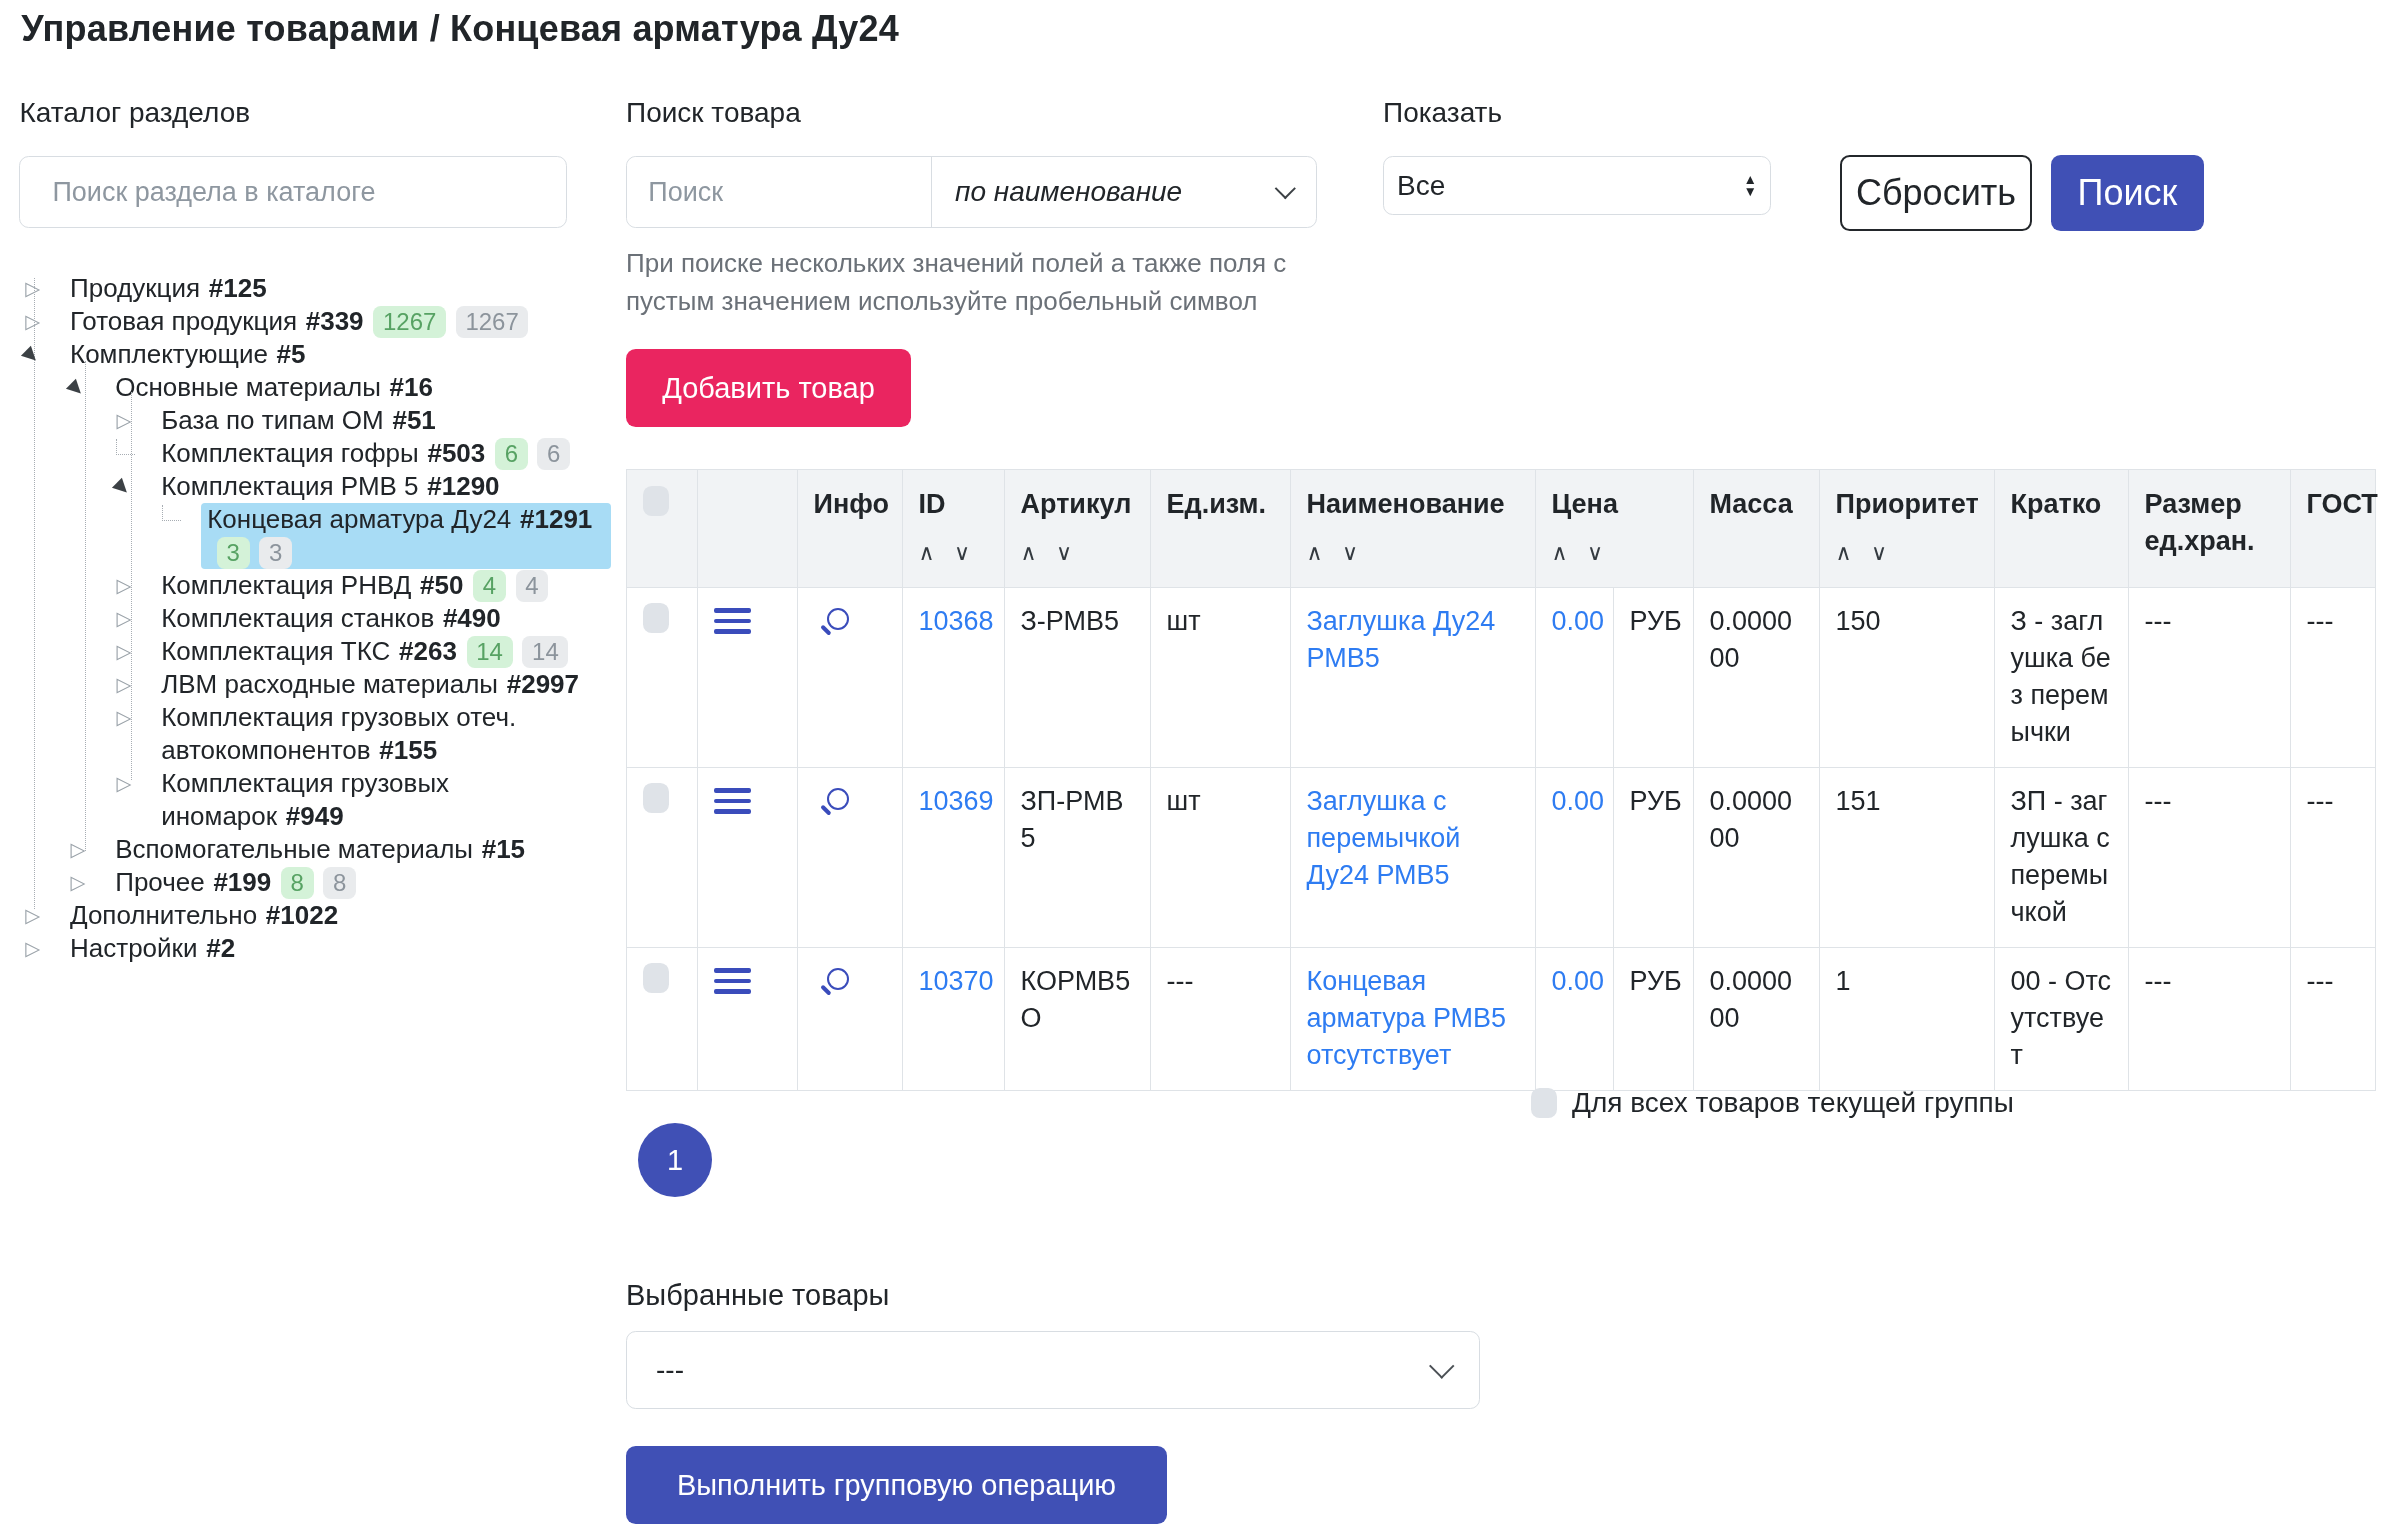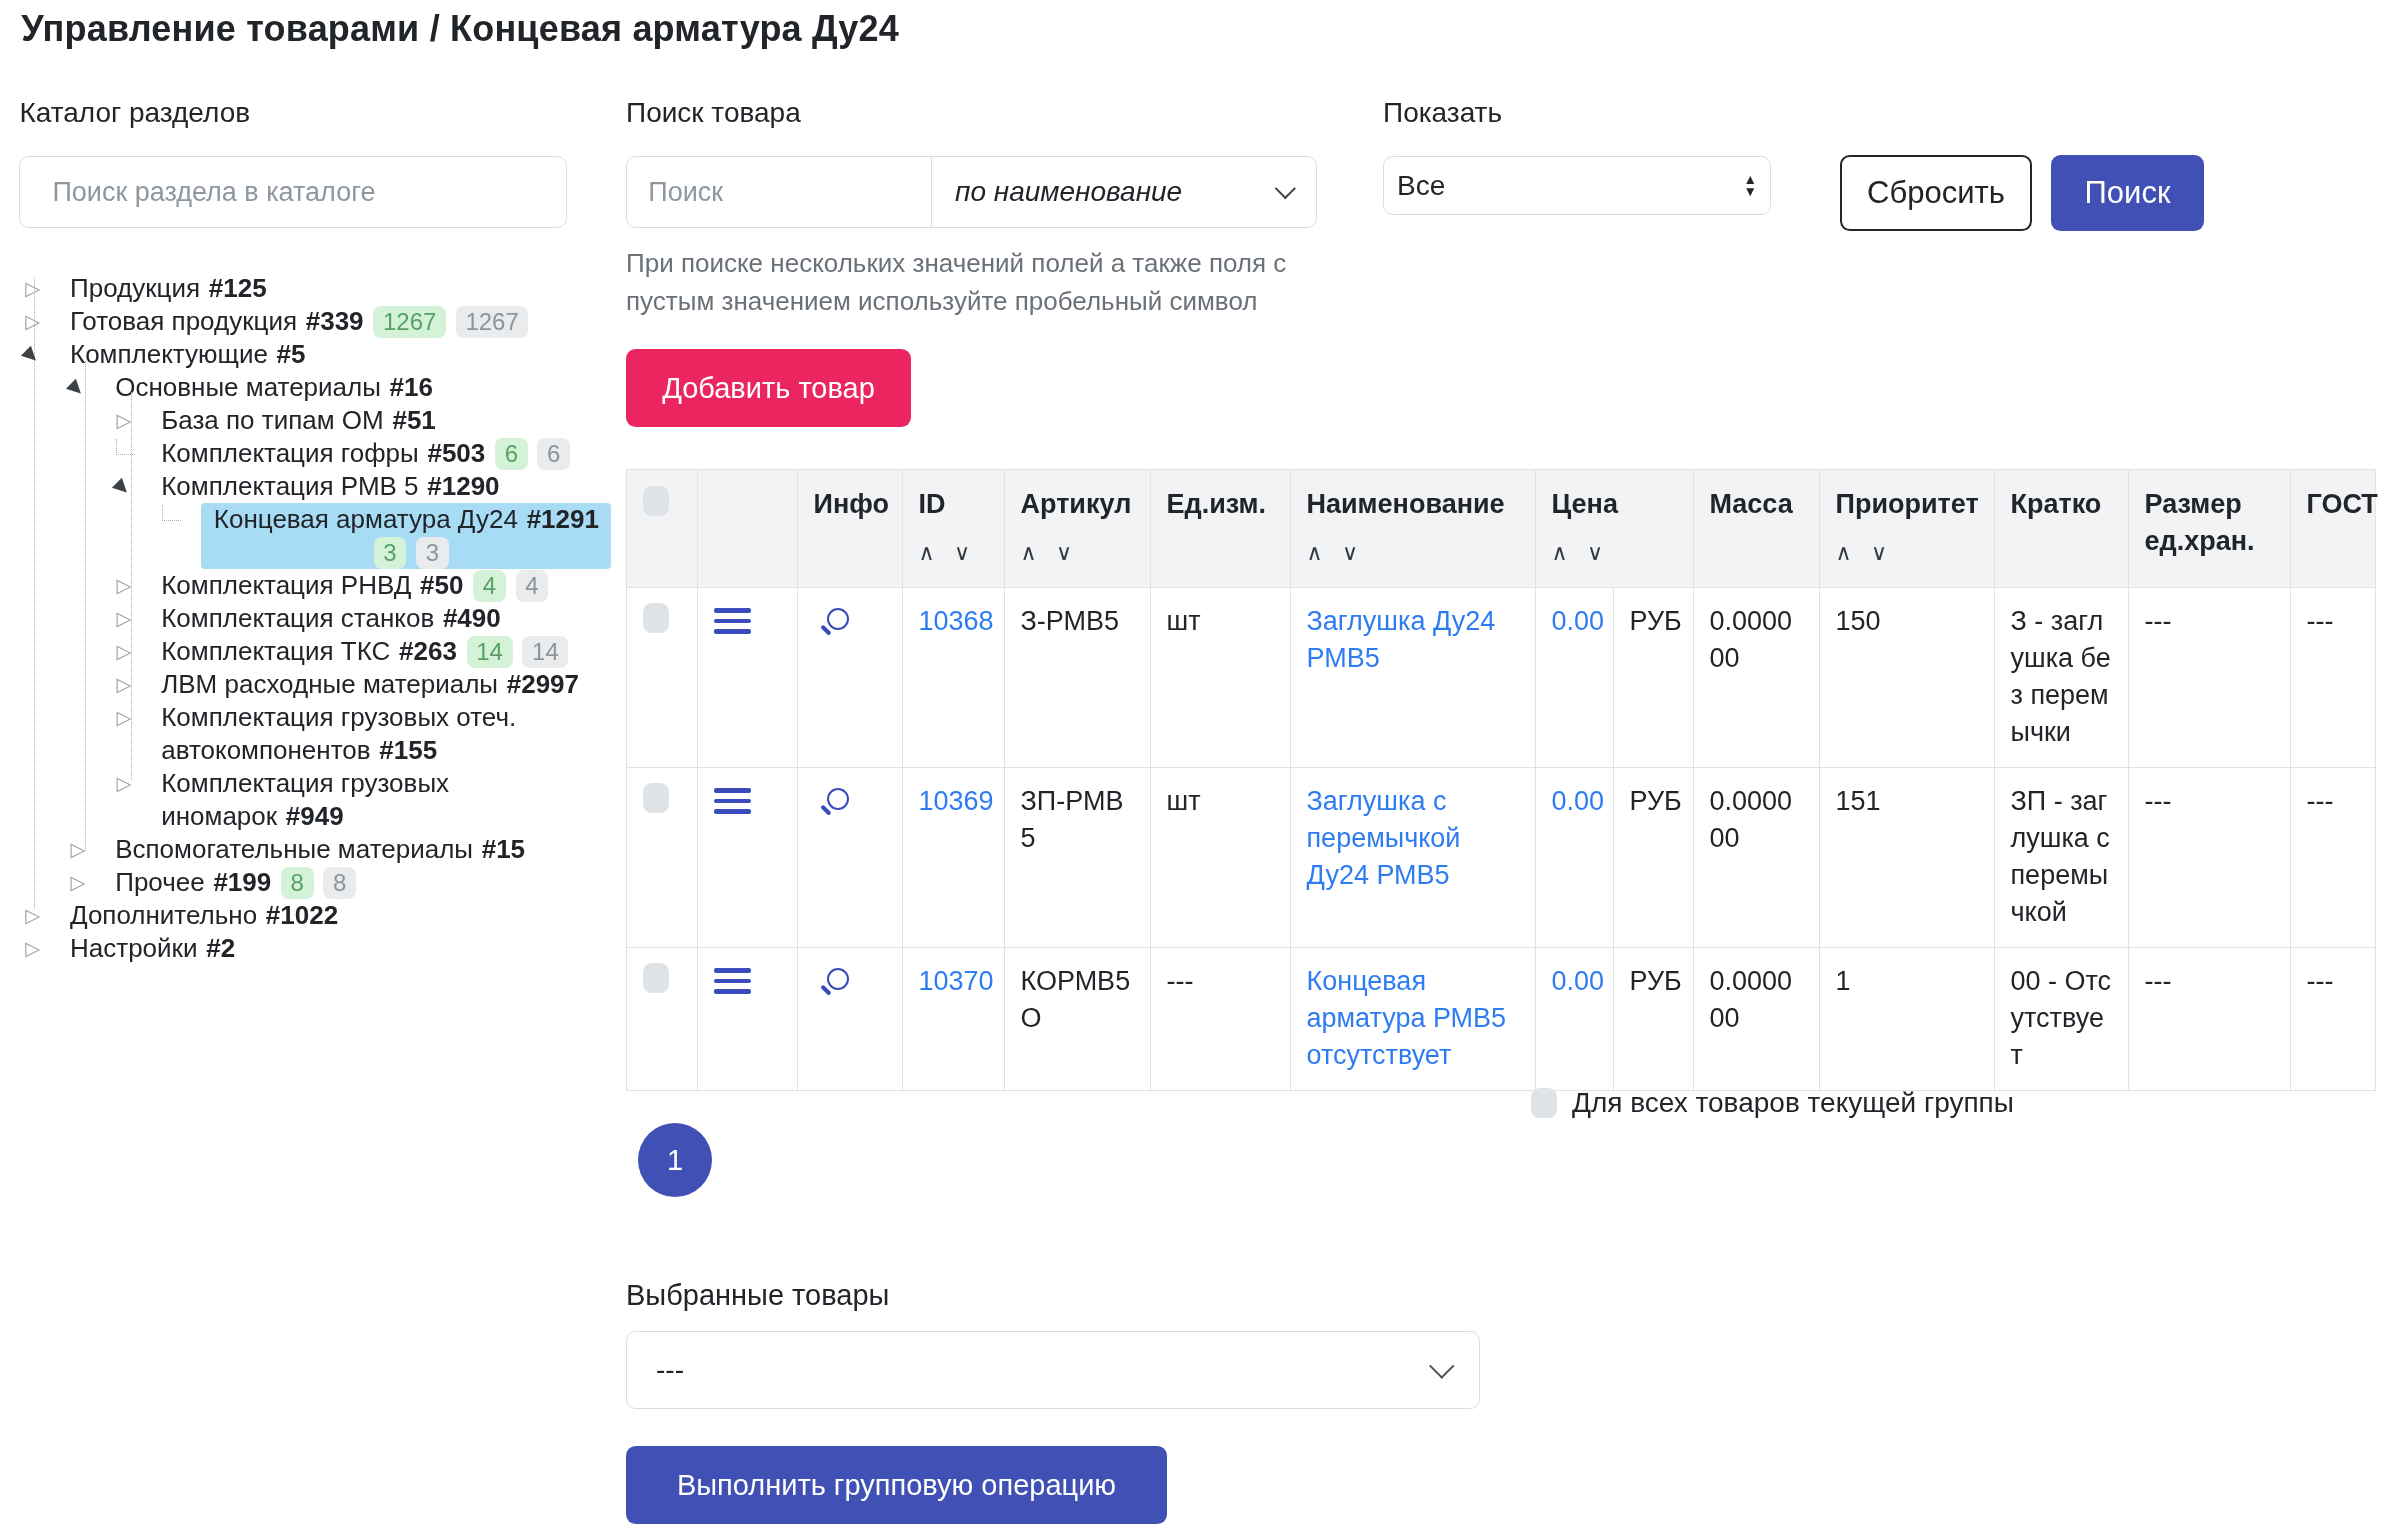--- a/index.html
+++ b/index.html
@@ -23,21 +23,21 @@
   .tnode{display:flex;align-items:flex-start;min-height:33px;font-size:26px;line-height:33px;}
   .d0{padding-left:5.8px}.d1{padding-left:51px}.d2{padding-left:97px}.d3{padding-left:143px}
   .exp{width:39px;flex:0 0 39px;display:flex;align-items:center;height:33px;cursor:pointer;}
   .collapsed .exp::before{content:"▷";color:#9aa2a9;font-size:19.4px;}
   .expanded .exp::before{content:"▶";color:#3c4145;font-size:18.4px;transform:rotate(45deg);display:inline-block;}
   .leaf .exp::before{content:"";width:17.5px;height:14.6px;border-left:1.9px dotted #a7adb3;
                      border-bottom:1.9px dotted #a7adb3;margin-bottom:12.6px;}
   .tlabel{display:inline-block;padding:0 5.8px;border-radius:3.9px;cursor:pointer;}
   .tname{margin-right:8.7px;}
   .tlabel b{font-weight:700;}
-  .selected{background:#a8dcf5;text-align:center;}
+  .selected{background:#a8dcf5;}
   .badge{display:inline-block;font-size:24px;line-height:32px;padding:0 9.7px;border-radius:7.8px;margin-left:9.7px;}
   .bg-green{background:#d4f2d8;color:#57a263;}
   .bg-gray{background:#e9ebed;color:#8c949c;}
 
   
   #search-sec{position:absolute;left:626px;top:97px;}
   .group{display:flex;box-sizing:border-box;width:691px;height:72px;border:1.9px solid #d8dde2;
          border-radius:9.7px;margin-top:27px;align-items:stretch;background:#fff;}
   .group input{border:none;flex:1;font-size:27px;padding:0 21.3px;border-radius:9.7px;outline:none;min-width:0;color:#212529;}
   .group .sel{display:flex;align-items:center;justify-content:space-between;width:338px;
@@ -46,21 +46,21 @@
         transform:rotate(45deg);margin-top:-7.8px;}
   .hint{position:absolute;left:626px;top:245px;width:679px;font-size:26px;line-height:1.45;color:#6b7178;}
 
   
   #show-sec{position:absolute;left:1383px;top:97px;}
   .show-sel{box-sizing:border-box;margin-top:27px;width:388px;height:59px;border:1.9px solid #d8dde2;
             border-radius:9.7px;display:flex;align-items:center;justify-content:space-between;
             padding:0 13px;font-size:28px;cursor:pointer;background:#fff;}
   .updown{display:flex;flex-direction:column;line-height:11.6px;font-size:13.6px;color:#212529;}
   .btn{box-sizing:border-box;display:flex;align-items:center;justify-content:center;
-       border-radius:9.7px;font-size:31px;cursor:pointer;border:none;}
+       border-radius:9.7px;font-size:36px;cursor:pointer;border:none;}
   #reset-btn{position:absolute;left:1840px;top:155px;width:192px;height:76px;background:#fff;
              border:2.9px solid #23272b;color:#212529;}
   #search-btn{position:absolute;left:2051px;top:155px;width:153px;height:76px;background:#4050b5;color:#fff;}
   #add-btn{position:absolute;left:626px;top:349px;width:285px;height:78px;background:#ea2560;color:#fff;font-size:29px;}
 
   
   table{position:absolute;left:626px;top:469px;border-collapse:collapse;table-layout:fixed;
         width:1747px;font-size:27px;}
   th,td{border:1px solid #dfe3e7;vertical-align:top;text-align:left;padding:15.5px;box-sizing:border-box;line-height:37px;}
   thead th{background:#f1f3f5;font-weight:700;}

